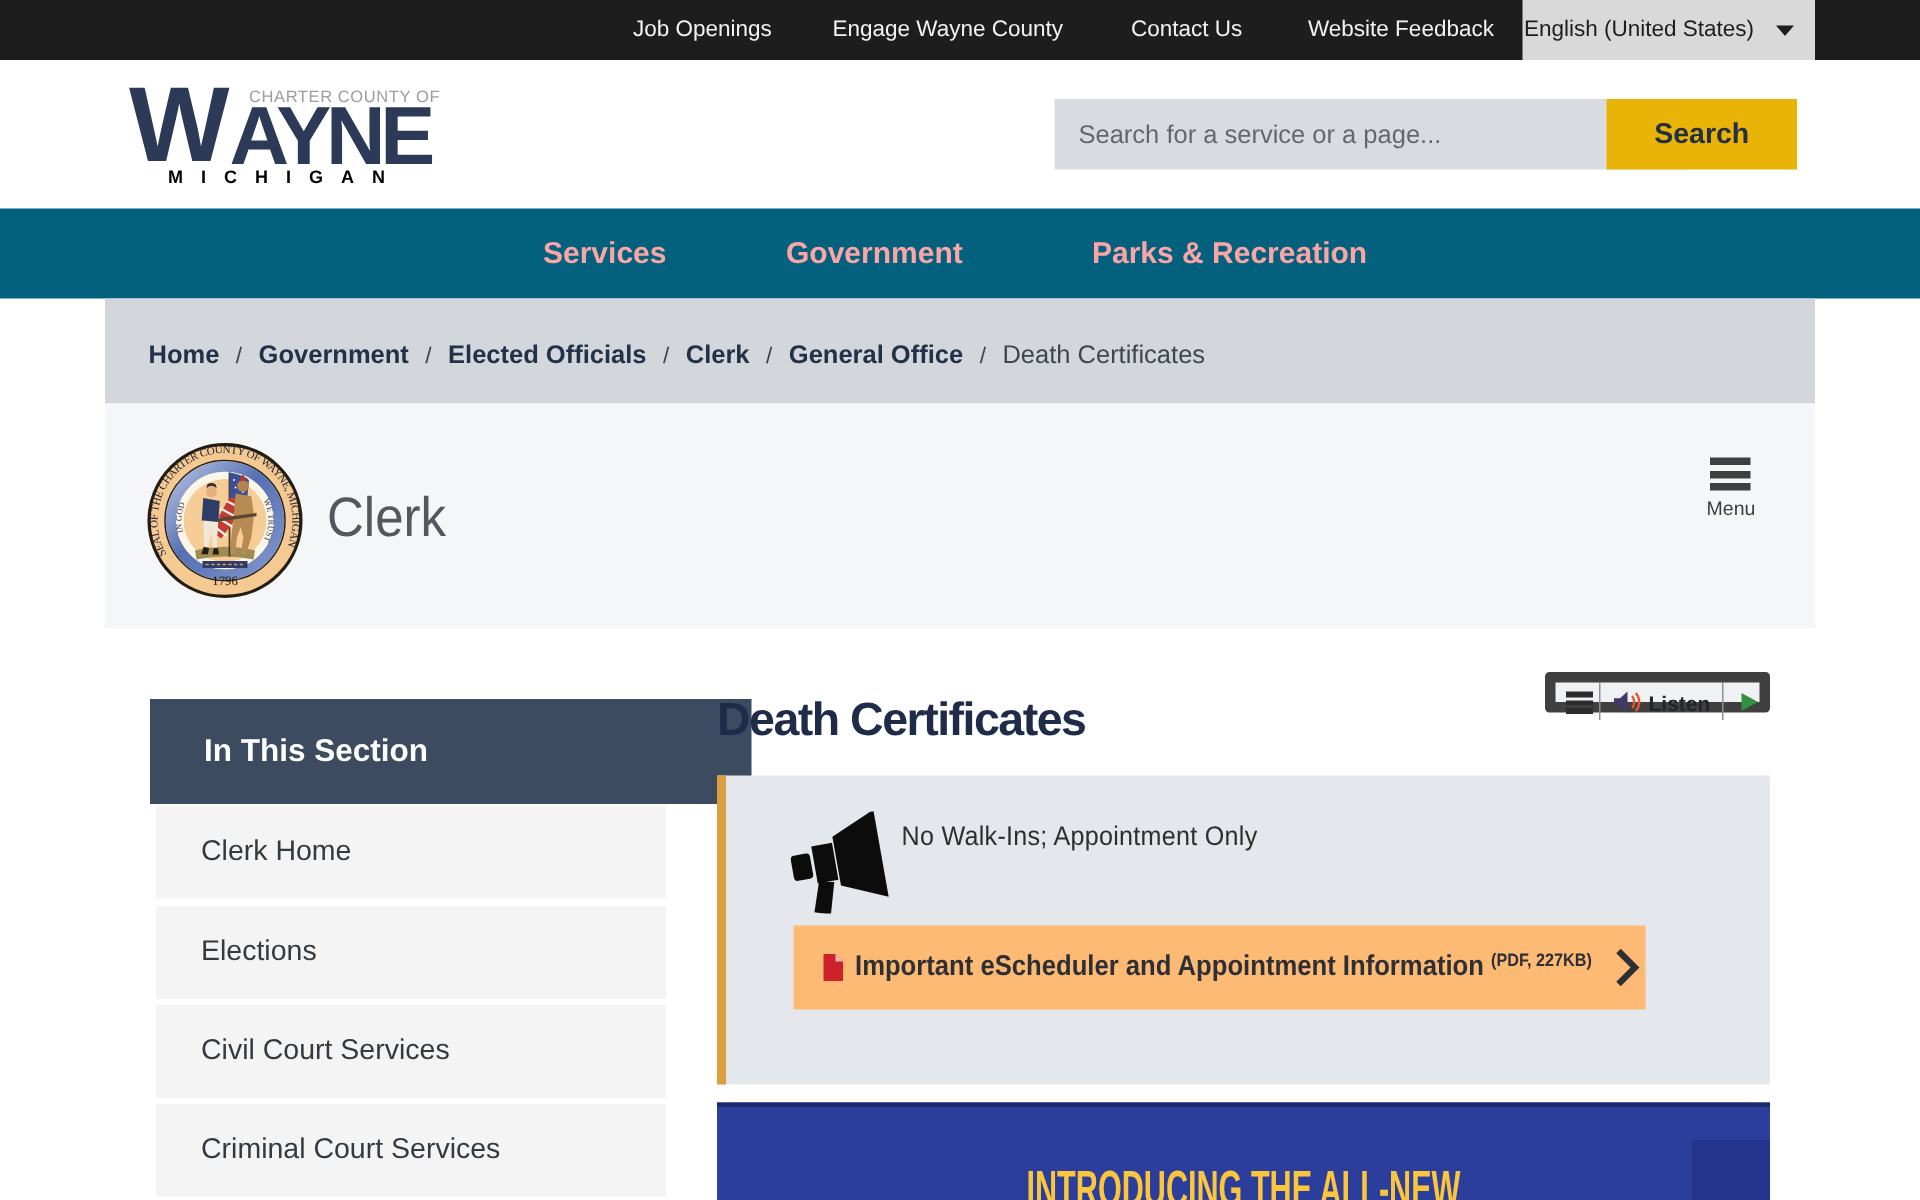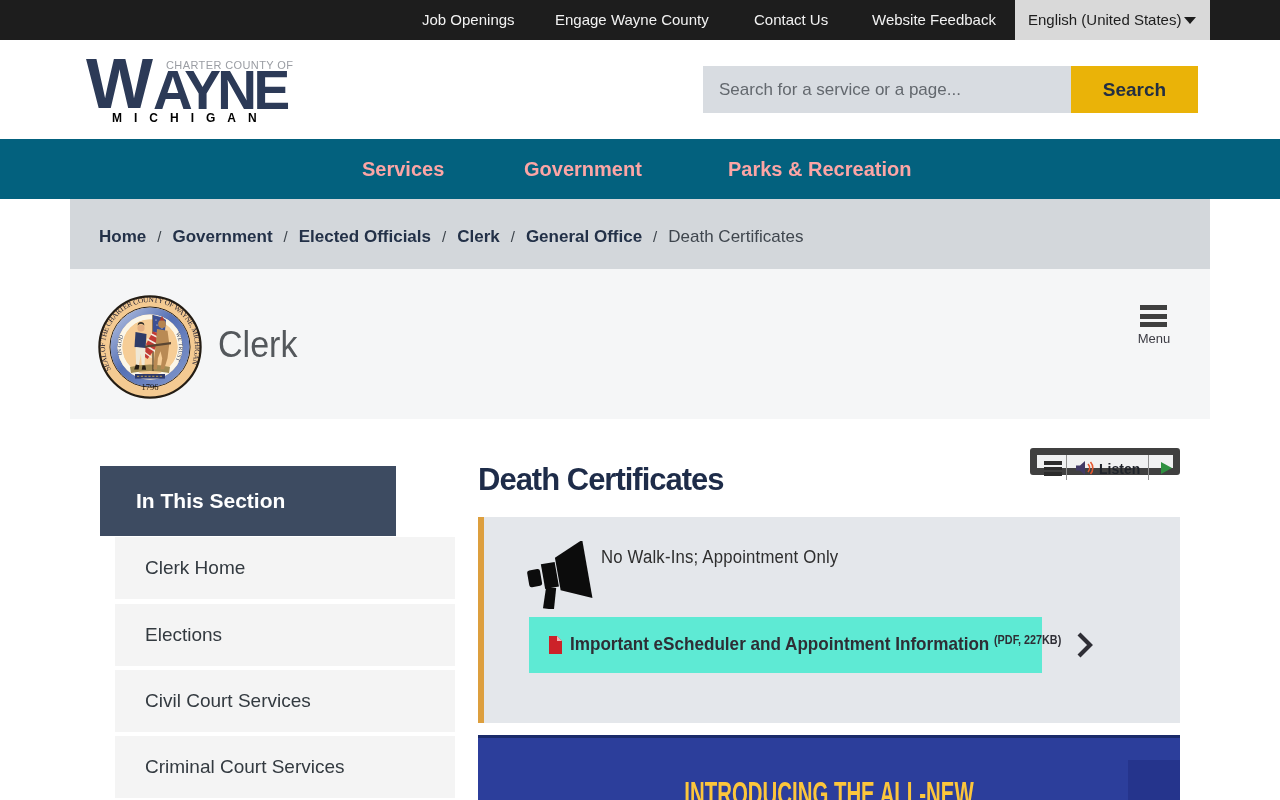--- a/index.html
+++ b/index.html
@@ -3,21 +3,21 @@
 <meta charset="utf-8">
 <style>
   * { margin:0; padding:0; box-sizing:border-box; }
   html,body { width:1280px; height:800px; background:#fff; font-family:"Liberation Sans", sans-serif; }
   .page { position:relative; width:1280px; height:800px; overflow:hidden; background:#fff; }
 
   
   .topbar { position:absolute; left:0; top:0; width:1280px; height:40px; background:#1d1d1d; }
   .tl { position:absolute; top:0; height:40px; line-height:40px; color:#f2f2f2; font-size:15px; }
   .lang { position:absolute; left:1015px; top:0; width:195px; height:40px; background:#d9d9d9; color:#1d1d1d; font-size:15px; line-height:40px; }
-  .lang span { margin-left:13px; }
+  .lang span { margin-left:1px; }
   .caret { position:absolute; right:14px; top:17px; width:0; height:0; border-left:6px solid transparent; border-right:6px solid transparent; border-top:7px solid #1d1d1d; }
 
   
   .logo-w { position:absolute; left:86px; top:43px; font-weight:bold; font-size:71px; color:#2c3a57; letter-spacing:-2px;}
   .logo-ayne { position:absolute; left:153px; top:58px; font-weight:bold; font-size:55px; color:#2c3a57; letter-spacing:-3.5px;}
   .logo-cc { position:absolute; left:166px; top:59px; font-size:11px; color:#9a9da3; letter-spacing:0.4px; }
   .logo-mi { position:absolute; left:112px; top:111px; font-size:12px; font-weight:bold; color:#000000; letter-spacing:12px; }
   .sinput { position:absolute; left:703px; top:66px; width:423px; height:47px; background:#d8dce1; color:#63686e; font-size:17px; line-height:47px; padding-left:16px; }
   .sbtn { position:absolute; left:1071px; top:66px; width:127px; height:47px; background:#eab308; color:#232f43; font-size:19px; font-weight:bold; text-align:center; line-height:47px; }
 
@@ -33,37 +33,37 @@
   .crumb .last { color:#3f464e; }
 
   
   .sealband { position:absolute; left:70px; top:269px; width:1140px; height:150px; background:#f5f6f7; }
   .clerk { position:absolute; left:148px; top:55px; font-size:37px; color:#54585c; transform:scaleX(0.92); transform-origin:left top; }
   .bigmenu { position:absolute; left:1070px; top:36px; width:27px; }
   .bigmenu .bar { height:5px; background:#3f3f3f; margin-bottom:3.5px; }
   .bigmenu .mlabel { margin-top:1px; text-align:center; font-size:13px; color:#3c3c44; margin-left:-4px; width:36px;}
 
   
-  .side-h { position:absolute; left:100px; top:466px; width:296px; height:70px; background:#3d4b61; color:#fff; font-size:21px; font-weight:bold; line-height:70px; padding-left:36px; }
-  .side-i { position:absolute; left:115px; width:340px; height:62px; background:#f4f4f4; color:#333a40; font-size:19px; line-height:62px; padding-left:30px; }
+  .side-h { position:absolute; left:100px; top:466px; width:401px; height:70px; background:#3d4b61; color:#fff; font-size:21px; font-weight:bold; line-height:70px; padding-left:36px; }
+  .side-i { position:absolute; left:104px; width:340px; height:62px; background:#f4f4f4; color:#333a40; font-size:19px; line-height:62px; padding-left:30px; }
 
   
   .h1 { position:absolute; left:478px; top:462px; font-size:31px; font-weight:bold; color:#1e2c49; letter-spacing:-1px; }
   .listen { position:absolute; left:1030px; top:448px; width:150px; height:27px; background:#f0f1f2; border:7px solid #404040; border-radius:3px; }
   .listen .d1 { position:absolute; left:29px; top:0; width:1px; height:25px; background:#8f8f8f; }
   .listen .d2 { position:absolute; left:111px; top:0; width:1px; height:25px; background:#8f8f8f; }
   .lh-bars { position:absolute; left:7px; top:6px; width:18px; }
   .lh-bars div { height:3.5px; background:#2c2c2c; margin-bottom:2px; }
   .listen .txt { position:absolute; left:62px; top:6px; font-size:14px; font-weight:bold; color:#20242b; }
   .play { position:absolute; left:124px; top:7px; width:0; height:0; border-top:6px solid transparent; border-bottom:6px solid transparent; border-left:11px solid #2f9141; }
 
   
   .alert { position:absolute; left:478px; top:517px; width:702px; height:206px; background:#e4e7eb; border-left:6px solid #dd9f3e; }
   .alert .txt { position:absolute; left:117px; top:30px; font-size:18px; color:#2e2e2e; letter-spacing:0.2px; transform:scaleX(0.93); transform-origin:left center; }
-  .btn { position:absolute; left:45px; top:100px; width:513px; height:56px; background:#5eead4; }
+  .btn { position:absolute; left:45px; top:100px; width:568px; height:56px; background:#fdba74; }
   .btn .label { position:absolute; left:41px; top:16px; font-size:19px; font-weight:bold; color:#2e2e35; white-space:nowrap; transform:scaleX(0.9); transform-origin:left center; }
   .btn .sup { font-size:12px; vertical-align:6px; }
 
   
   .banner { position:absolute; left:478px; top:735px; width:702px; height:65px; background:#2c3e9b; border-top:3px solid #1a2a6a; overflow:hidden; }
   .banner .yel { position:absolute; left:0; top:36px; width:702px; text-align:center; color:#fcc63c; font-weight:bold; font-size:34px; transform:scaleX(0.6); letter-spacing:0px; }
   .bldg { position:absolute; left:650px; top:22px; width:52px; height:43px; background:#25348c; }
 </style>
 </head>
 <body>

